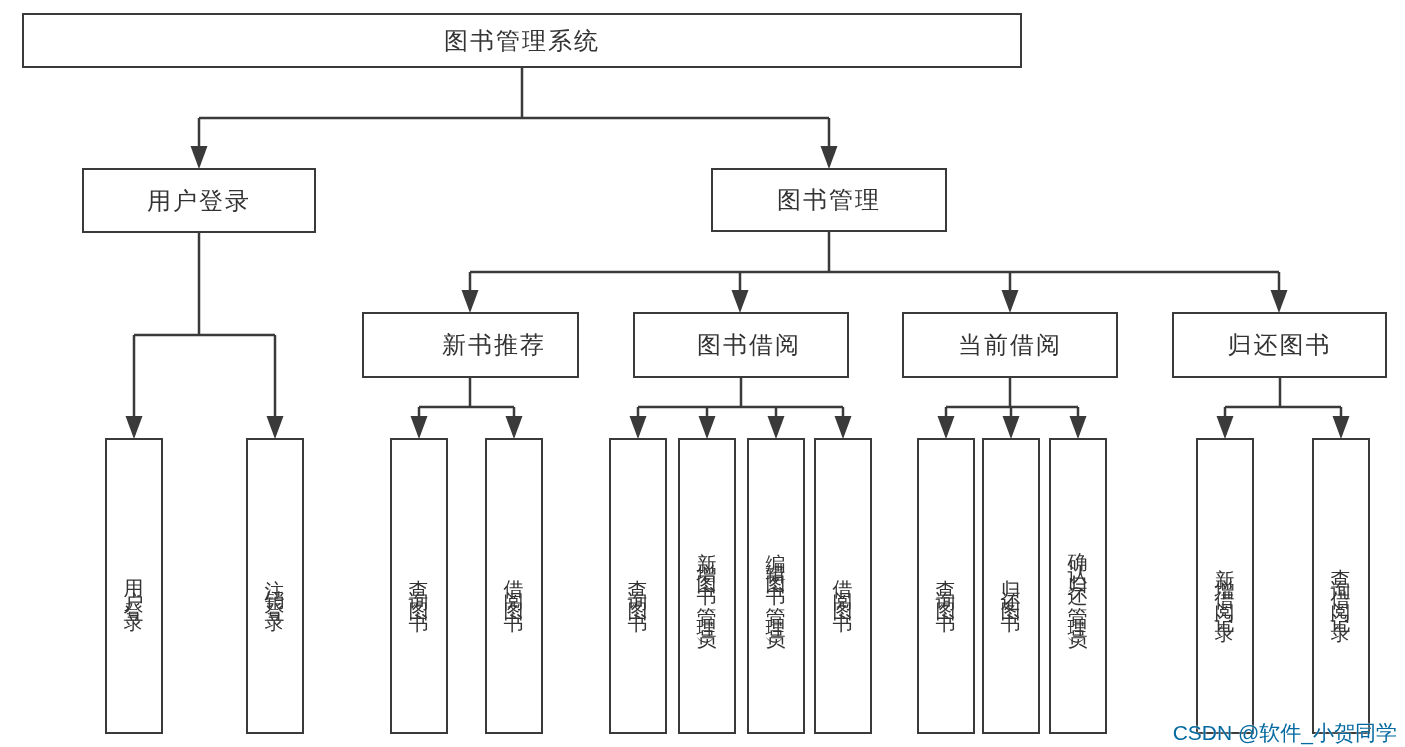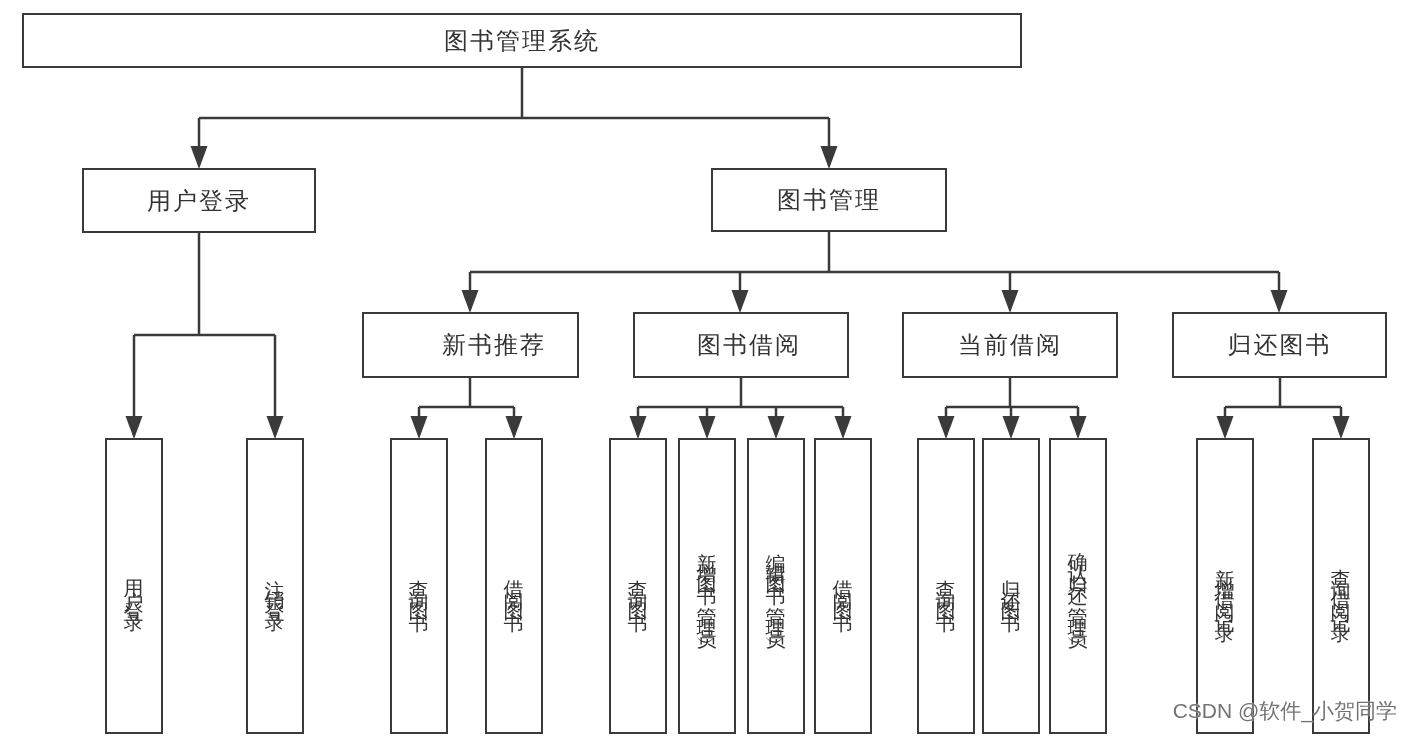--- a/index.html
+++ b/index.html
@@ -51,23 +51,23 @@
   .node.v span {
     writing-mode: vertical-rl;
     text-orientation: mixed;
     font-size: 20px;
     letter-spacing: 11px;
     line-height: 1;
   }
   .watermark {
     position: absolute;
     right: 8px;
-    bottom: 22px;
+    bottom: 0;
     font-size: 21px;
-    color: #737373;
+    color: #0369a1;
     text-shadow: 0 0 2px #ffffff;
     z-index: 3;
     white-space: nowrap;
   }
 </style>
 </head>
 <body>
 
 <div class="canvas">
 

